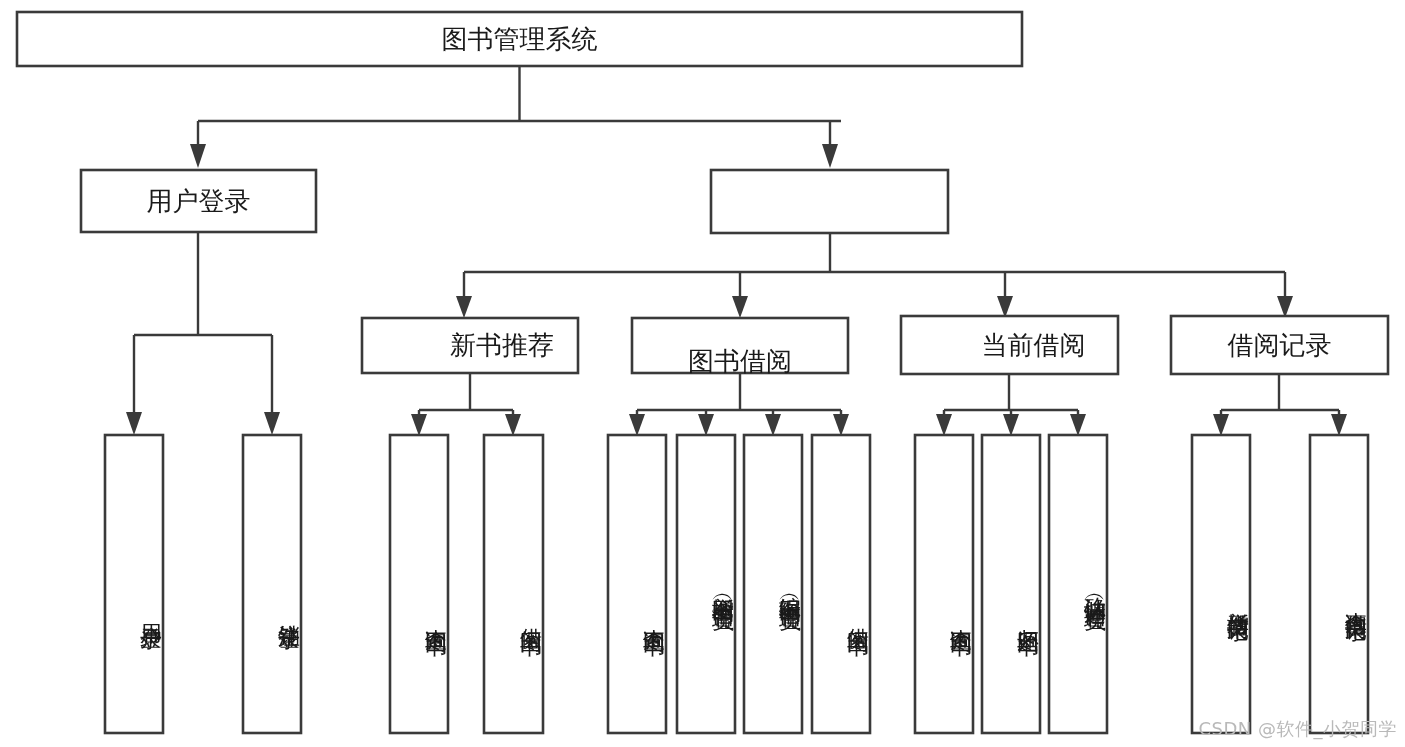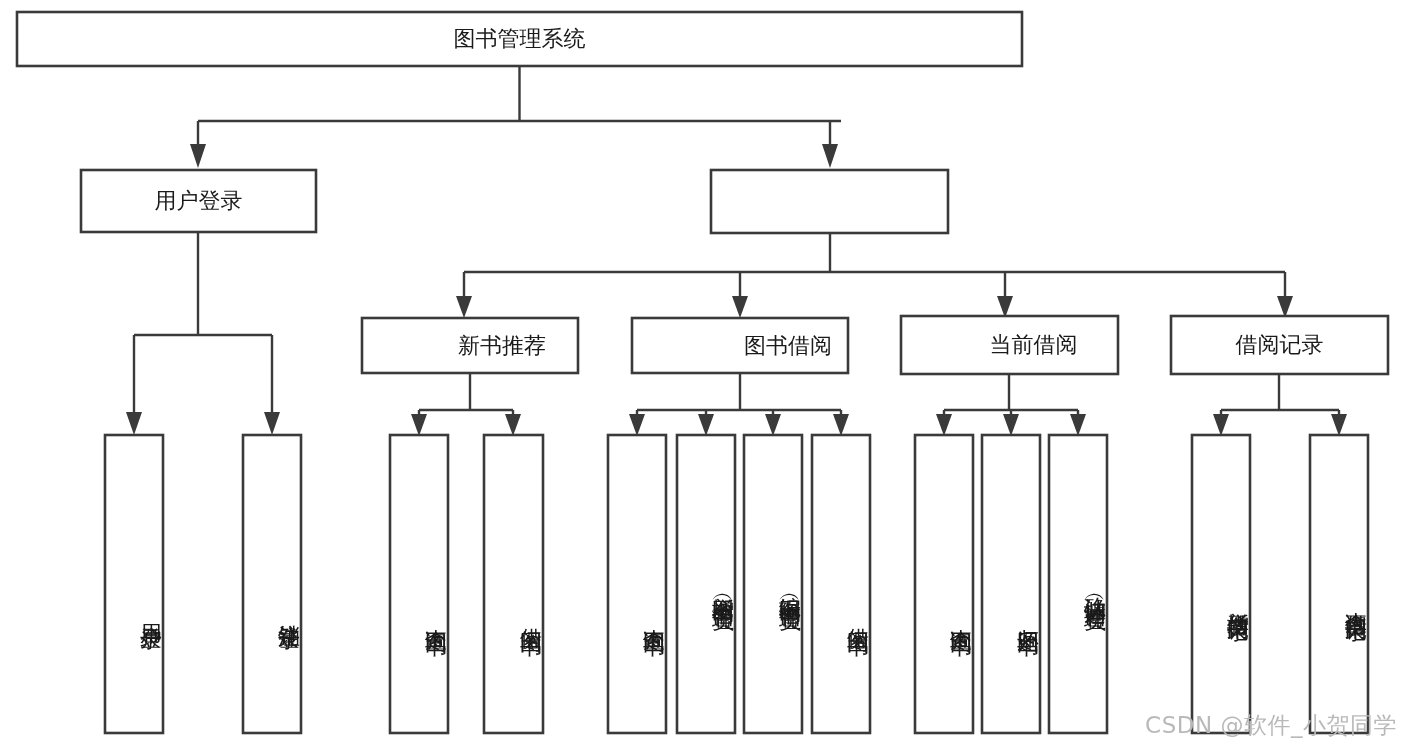--- a/index.html
+++ b/index.html
@@ -41,21 +41,21 @@
   }
   .arrow-head {
     fill: #3a3a3a;
     stroke: none;
   }
   .watermark {
     position: absolute;
     right: 8px;
     bottom: 6px;
     font-family: "DejaVu Sans", "Liberation Sans", sans-serif;
-    font-size: 23px;
+    font-size: 18px;
     color: #b9b9b9;
     letter-spacing: 0.5px;
     white-space: nowrap;
     user-select: none;
   }
   .vert-label {
     position: absolute;
     writing-mode: vertical-rl;
     text-orientation: upright;
     font-family: "DejaVu Sans", "Liberation Sans", sans-serif;
@@ -65,21 +65,21 @@
     letter-spacing: 2px;
     display: flex;
     align-items: flex-start;
     justify-content: center;
     white-space: nowrap;
     pointer-events: none;
   }
   .horiz-label {
     position: absolute;
     font-family: "DejaVu Sans", "Liberation Sans", sans-serif;
-    font-size: 22px;
+    font-size: 26px;
     color: #1a1a1a;
     display: flex;
     align-items: center;
     justify-content: center;
     white-space: nowrap;
     pointer-events: none;
   }
 </style>
 </head>
 <body>
@@ -194,21 +194,21 @@
     <rect class="node-box" x="1310" y="435" width="58" height="298"></rect>
   </svg>
 
   <div class="horiz-label" style="left:17px; top:12px; width:1005px; height:54px;">图书管理系统</div>
 
   <div class="horiz-label" style="left:81px; top:170px; width:235px; height:62px;">用户登录</div>
 
 
   <div class="horiz-label" style="left:362px; top:318px; width:216px; height:55px;margin-left:32px;">新书推荐</div>
 
-  <div class="horiz-label" style="left:632px; top:318px; width:216px; height:55px;padding-left:48px;">图书借阅</div>
+  <div class="horiz-label" style="left:632px; top:334px; width:216px; height:55px;">图书借阅</div>
 
   <div class="horiz-label" style="left:901px; top:316px; width:217px; height:58px;margin-left:24px;">当前借阅</div>
 
   <div class="horiz-label" style="left:1171px; top:316px; width:217px; height:58px;">借阅记录</div>
 
   <div class="vert-label" style="left:105px; top:495px; width:58px; height:230px;">用户登录</div>
 
   <div class="vert-label" style="left:243px; top:495px; width:58px; height:230px;">注销登录</div>
 
   <div class="vert-label" style="left:390px; top:500px; width:58px; height:230px;">查询图书</div>

